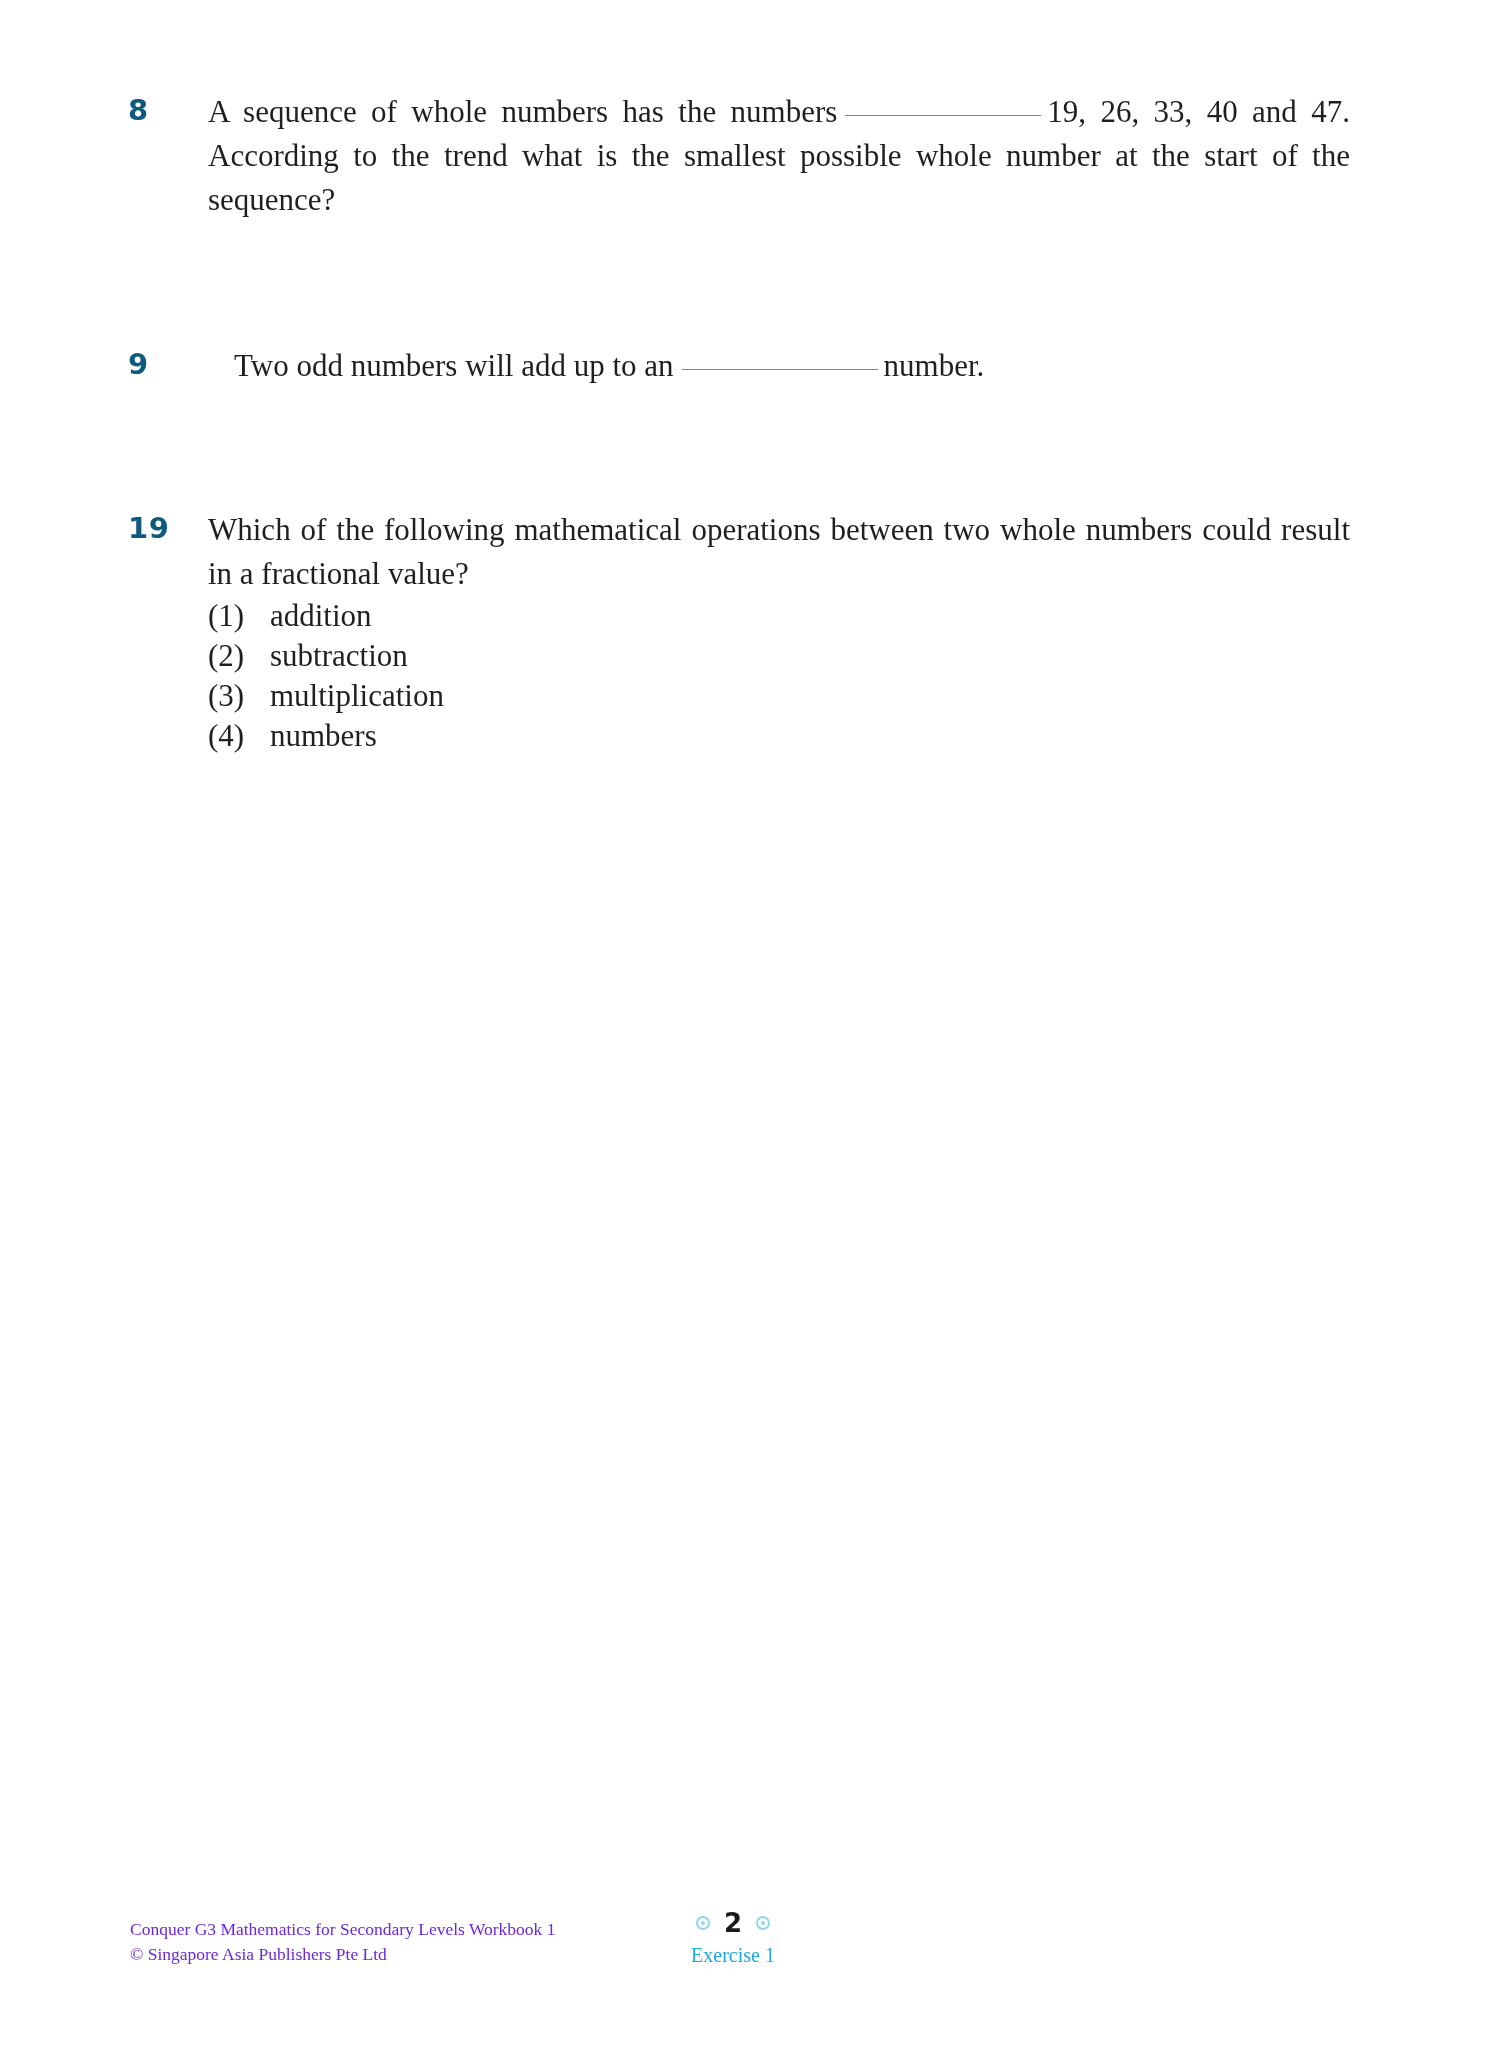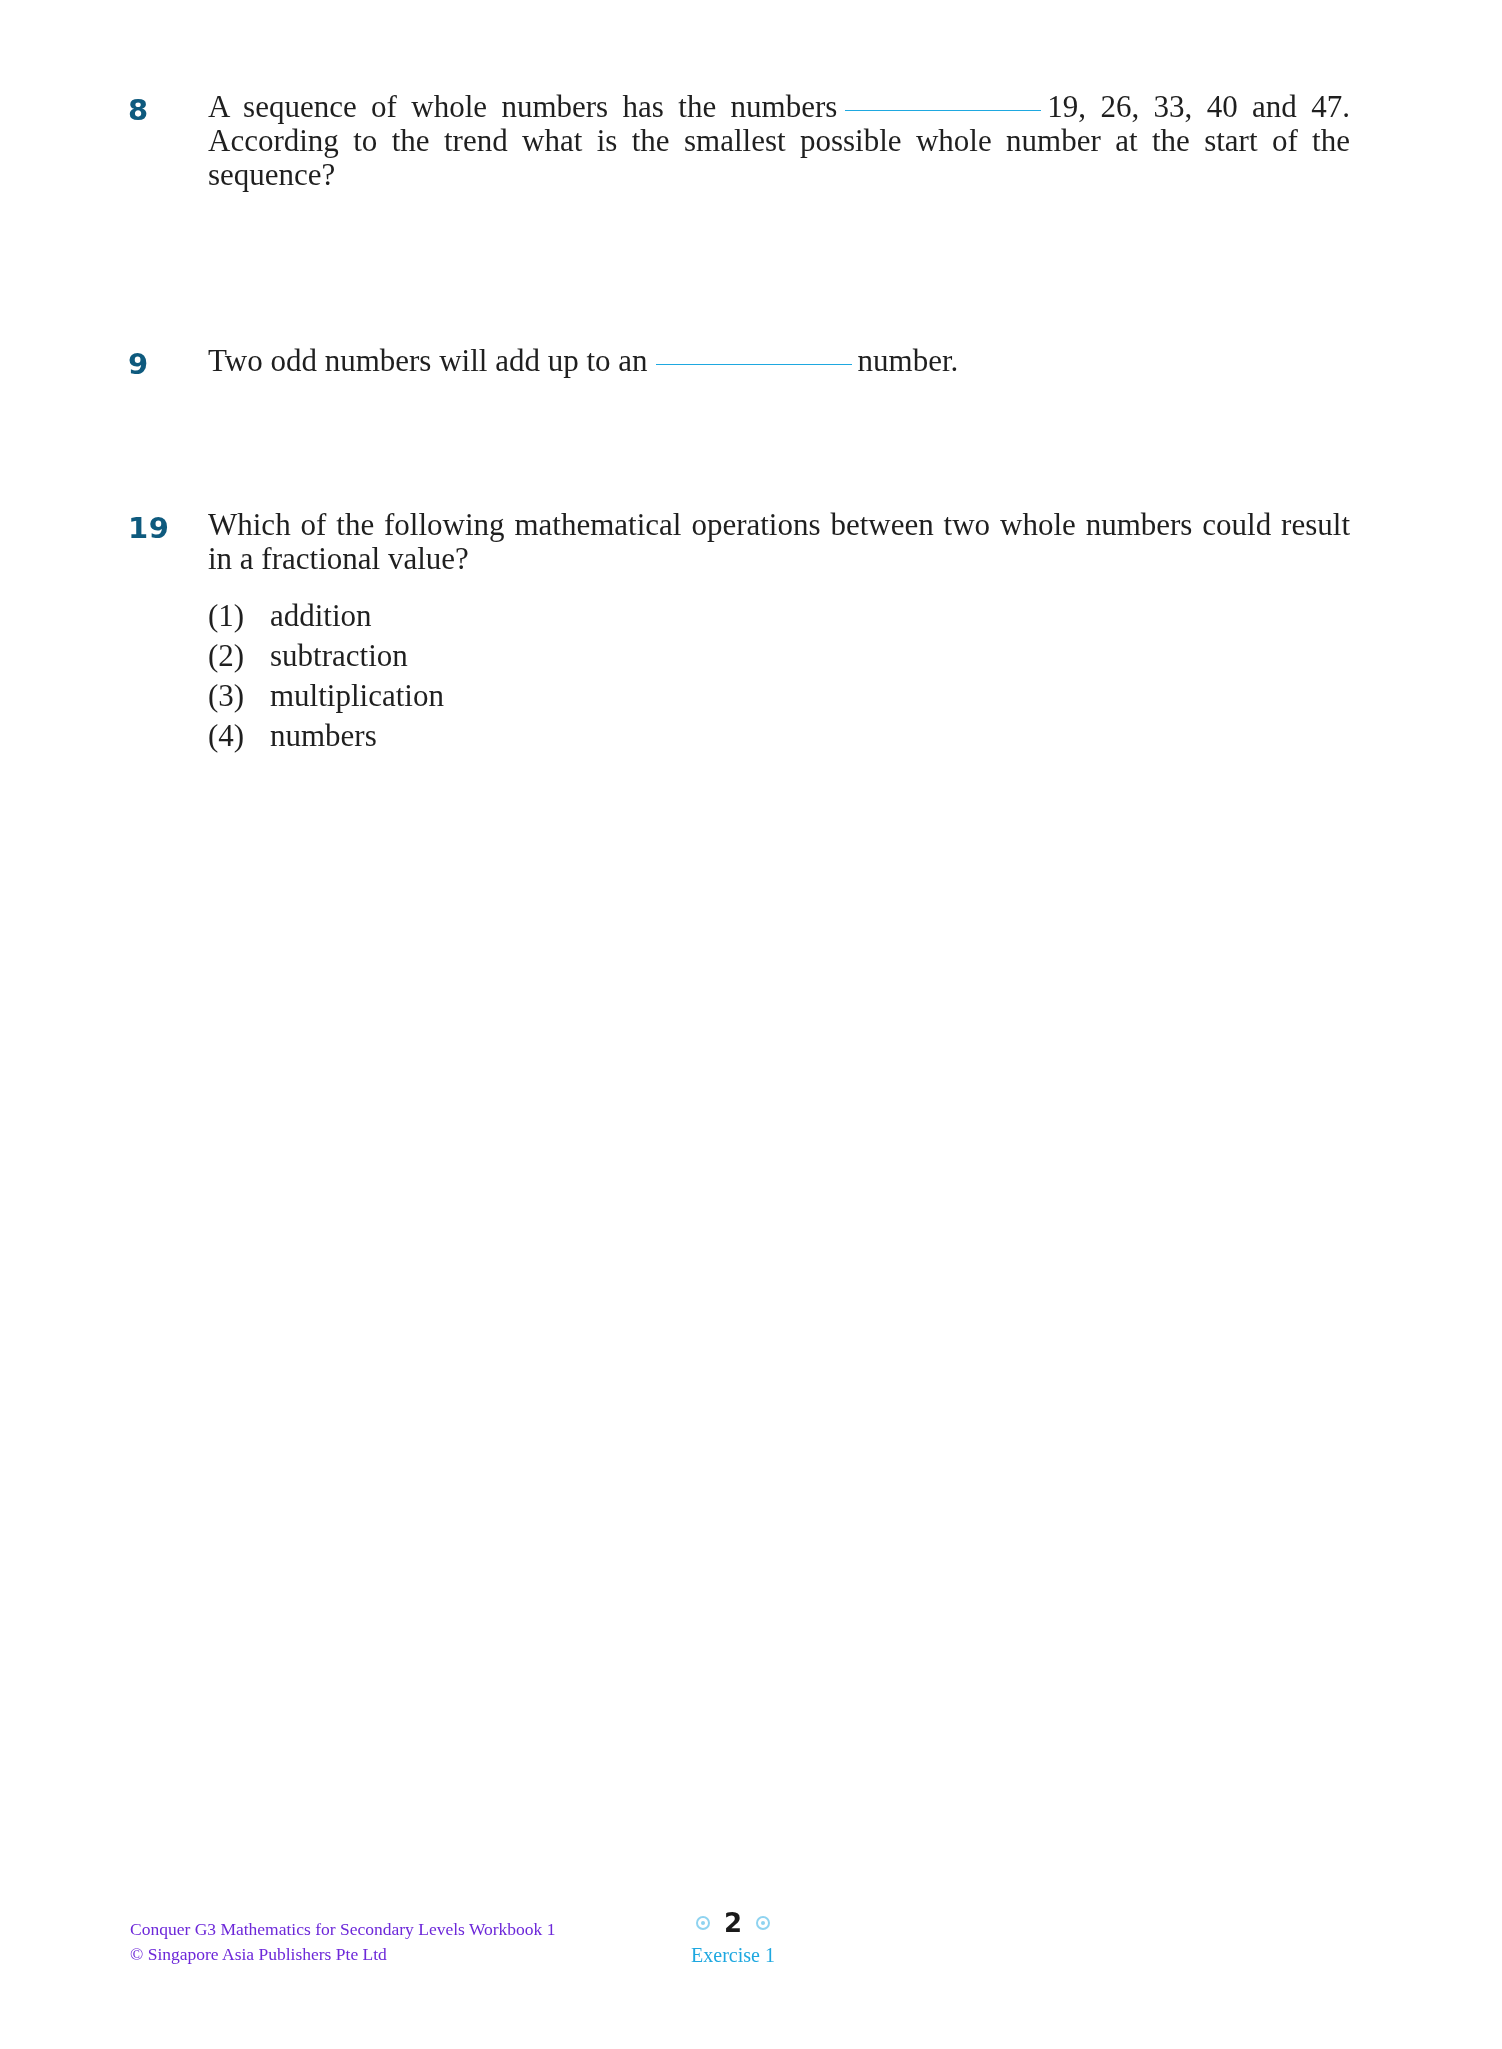--- a/index.html
+++ b/index.html
@@ -1,21 +1,21 @@
 <!DOCTYPE html>
 <html><head>
   <meta charset="utf-8">
   <style>
     html, body { margin: 0; padding: 0; background: #ffffff; }
     body { width: 1502px; height: 2049px; position: relative; overflow: hidden;
            font-family: "Liberation Serif", "DejaVu Serif", serif; color: #1f1f1f; }
     .question { position: absolute; left: 0; width: 1502px; }
     .qnum { position: absolute; left: 128px; top: 0; font-family: "DejaVu Sans", "Liberation Sans", sans-serif;
             font-weight: bold; font-size: 29px; line-height: 40px; color: #0e5a7e; letter-spacing: 0.5px; }
-    .qtext { position: absolute; left: 208px; width: 1142px; top: 0; font-size: 31px; line-height: 34px;
+    .qtext { position: absolute; left: 208px; width: 1142px; top: 0; font-size: 31px; line-height: 44px;
              text-align: justify; text-align-last: left; }
     .blank { display: inline-block; width: 196px; border-bottom: 1.5px solid #1ea8e0; height: 1px;
              vertical-align: 6px; margin: 0 6px 0 8px; }
     .options { position: absolute; left: 208px; top: 0; font-size: 31px; line-height: 40px; }
     .option { display: flex; }
     .opt-label { width: 62px; }
     .footer-left { position: absolute; left: 130px; top: 1917px; font-size: 17.5px; line-height: 25px; color: #6d28d9; }
     .footer-center { position: absolute; left: 633px; width: 200px; top: 1906px; text-align: center; }
     .page-row { display: flex; justify-content: center; align-items: center; gap: 14px; height: 34px; }
     .page-num { font-family: "DejaVu Sans", "Liberation Sans", sans-serif; font-weight: bold; font-size: 26px; color: #1a1a1a; }
@@ -28,21 +28,21 @@
 
 <div class="question" style="top:90px;">
   <div class="qnum">8</div>
   <div class="qtext">
     <span>A sequence of whole numbers has the numbers</span><span class="blank"></span><span>19, 26, 33, 40 and 47. According to the trend what is the smallest possible whole number at the start of the sequence?</span>
   </div>
 </div>
 
 <div class="question" style="top:344px;">
   <div class="qnum">9</div>
-  <div class="qtext" style="text-align:left;">
+  <div class="qtext" style="text-align:left;margin-left:26px;">
     <span>Two odd numbers will add up to an</span><span class="blank"></span><span>number.</span>
   </div>
 </div>
 
 <div class="question" style="top:508px;">
   <div class="qnum">19</div>
   <div class="qtext">Which of the following mathematical operations between two whole numbers could result in a fractional value?</div>
   <div class="options" style="top:88px;">
     <div class="option">
       <span class="opt-label">(1)</span>

